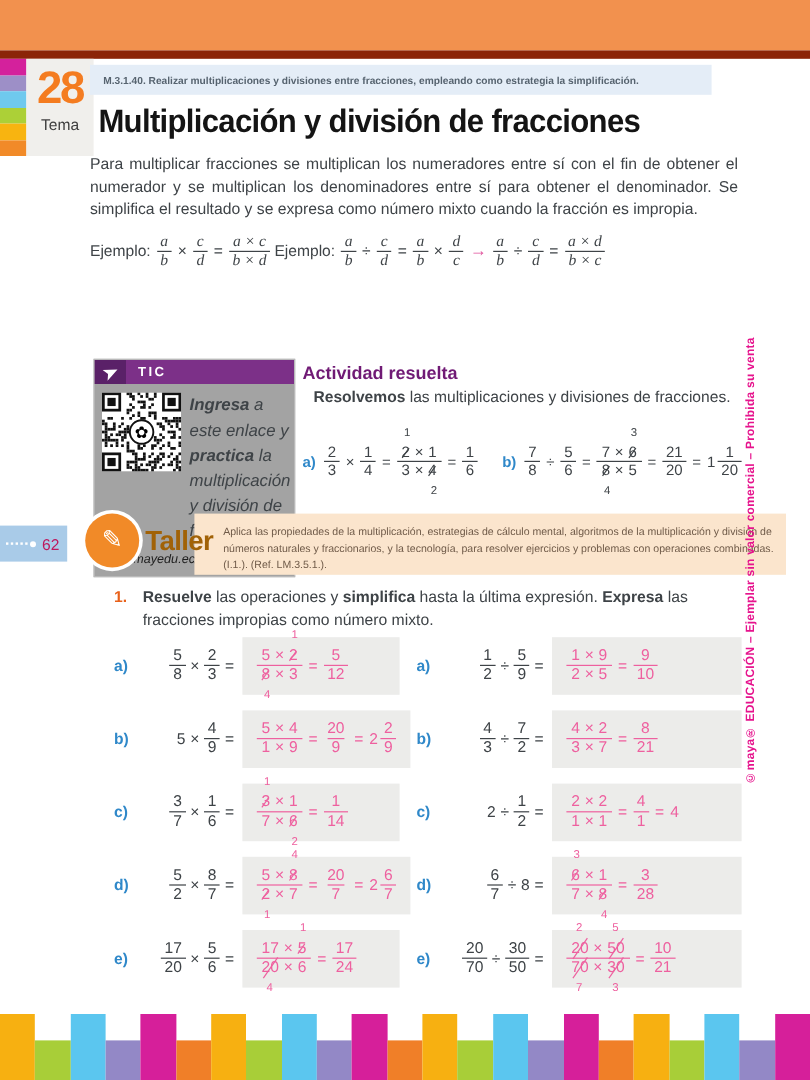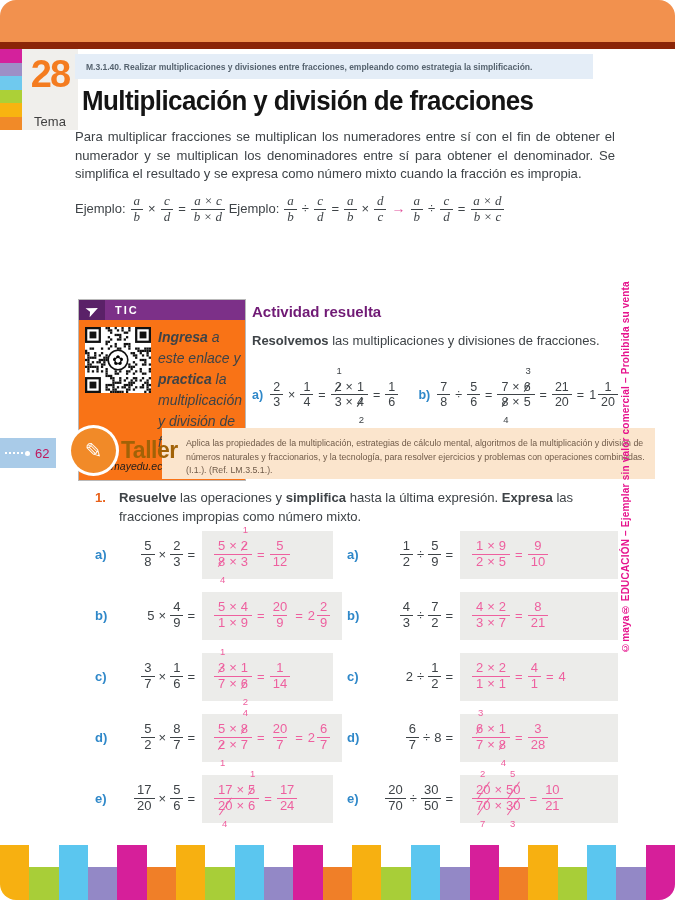--- a/index.html
+++ b/index.html
@@ -1,28 +1,28 @@
 <!DOCTYPE html>
 <html><head>
 <meta charset="utf-8">
 <style>
   html,body{margin:0;padding:0;background:#fff;}
   .page{position:relative;width:675px;height:900px;background:#fff;overflow:hidden;
-        font-family:"Liberation Sans",sans-serif;color:#3E4347;border-radius:16px;}
+        font-family:"Liberation Sans",sans-serif;color:#3E4347;}
 
   
   .header-bar{position:absolute;left:0;top:0;width:675px;height:42px;background:#F2914E;}
   .maroon-strip{position:absolute;left:0;top:42px;width:675px;height:7px;background:#8B2508;}
 
   
   .stripes{position:absolute;left:0;top:49px;width:22px;}
   .stripe{height:13.5px;}
   .tema-box{position:absolute;left:22px;top:49px;width:56px;height:81px;background:#F0EFEC;text-align:center;}
   .tema-num{color:#F47C20;font-size:38px;font-weight:700;line-height:1.05;letter-spacing:-2px;margin-top:6px;}
-  .tema-lbl{color:#3F3F3F;font-size:13px;margin-top:19px;}
+  .tema-lbl{color:#3F3F3F;font-size:13px;margin-top:1px;}
 
   .standard-box{position:absolute;left:75px;top:54px;width:518px;height:25px;background:#E4EDF7;
       display:flex;align-items:center;padding:0 11px;box-sizing:border-box;font-size:8.5px;color:#56636F;font-weight:bold;}
 
   .page-title{position:absolute;left:82px;top:86px;font-size:27px;font-weight:700;color:#141414;
       letter-spacing:-0.6px;transform:scaleX(.96);transform-origin:left;}
 
   
   .intro{position:absolute;left:75px;top:128px;width:540px;font-size:13.1px;line-height:1.42;}
   .intro p{margin:0;text-align:justify;}
@@ -39,33 +39,33 @@
   .brow{display:flex;align-items:baseline;gap:4px;padding:0 4px;}
   .brow.den{border-top:1.3px solid currentColor;}
   .cell{position:relative;display:inline-block;}
   .cx::after{content:"";position:absolute;left:-22%;top:48%;width:144%;border-top:1.5px solid currentColor;
       transform:rotate(-55deg);}
   .cup{position:absolute;left:28%;bottom:calc(100% + 5px);font-size:9.5px;line-height:1;}
   .cdn{position:absolute;left:28%;top:calc(100% + 5px);font-size:9.5px;line-height:1;}
   .mix{display:inline-flex;align-items:center;gap:2px;}
 
   
-  .tic{position:absolute;left:78px;top:299px;width:168px;background:#f97316;border:1px solid #B9B9B9;box-sizing:border-box;}
+  .tic{position:absolute;left:78px;top:299px;width:168px;background:#a3a3a3;border:1px solid #B9B9B9;box-sizing:border-box;}
   .tic-head{height:20px;background:#7C3088;display:flex;align-items:center;}
   .tic-plane{width:26px;height:20px;background:#5A2168;display:flex;align-items:center;justify-content:center;}
   .tic-title{color:#fff;font-size:11px;font-weight:700;letter-spacing:2px;margin-left:10px;}
   .tic-body{display:flex;padding:7px 6px 2px;}
   .qr{width:66px;height:66px;flex:none;}
   .tic-text{font-size:14px;line-height:1.5;color:#3E4347;margin-left:7px;font-style:italic;}
   .tic-url{font-style:italic;font-weight:400;font-size:10.5px;color:#1E1E1E;padding:5px 7px 8px;}
 
   
   .activity{position:absolute;left:252px;top:303px;width:366px;}
   .act-title{color:#701a75;font-size:15px;font-weight:700;margin:0;}
-  .act-sub{font-size:13px;margin-top:13px;}
+  .act-sub{font-size:13px;margin-top:3px;text-align:center;}
   .act-items{display:flex;justify-content:space-between;margin-top:22px;padding-top:10px;}
   .act-item{display:flex;align-items:center;gap:7px;font-size:12.5px;color:#3E4347;}
   .act-label{color:#2F88C9;font-weight:700;}
 
   
   .taller{position:absolute;left:0;top:425px;width:675px;height:58px;}
   .page-badge{position:absolute;left:0;top:13px;width:56px;height:30px;background:#A9CBE8;
       display:flex;align-items:center;padding-left:5px;box-sizing:border-box;}
   .dotlead{width:18px;border-top:2px dotted #fff;}
   .dotball{width:5px;height:5px;background:#fff;border-radius:50%;margin-left:2px;}

